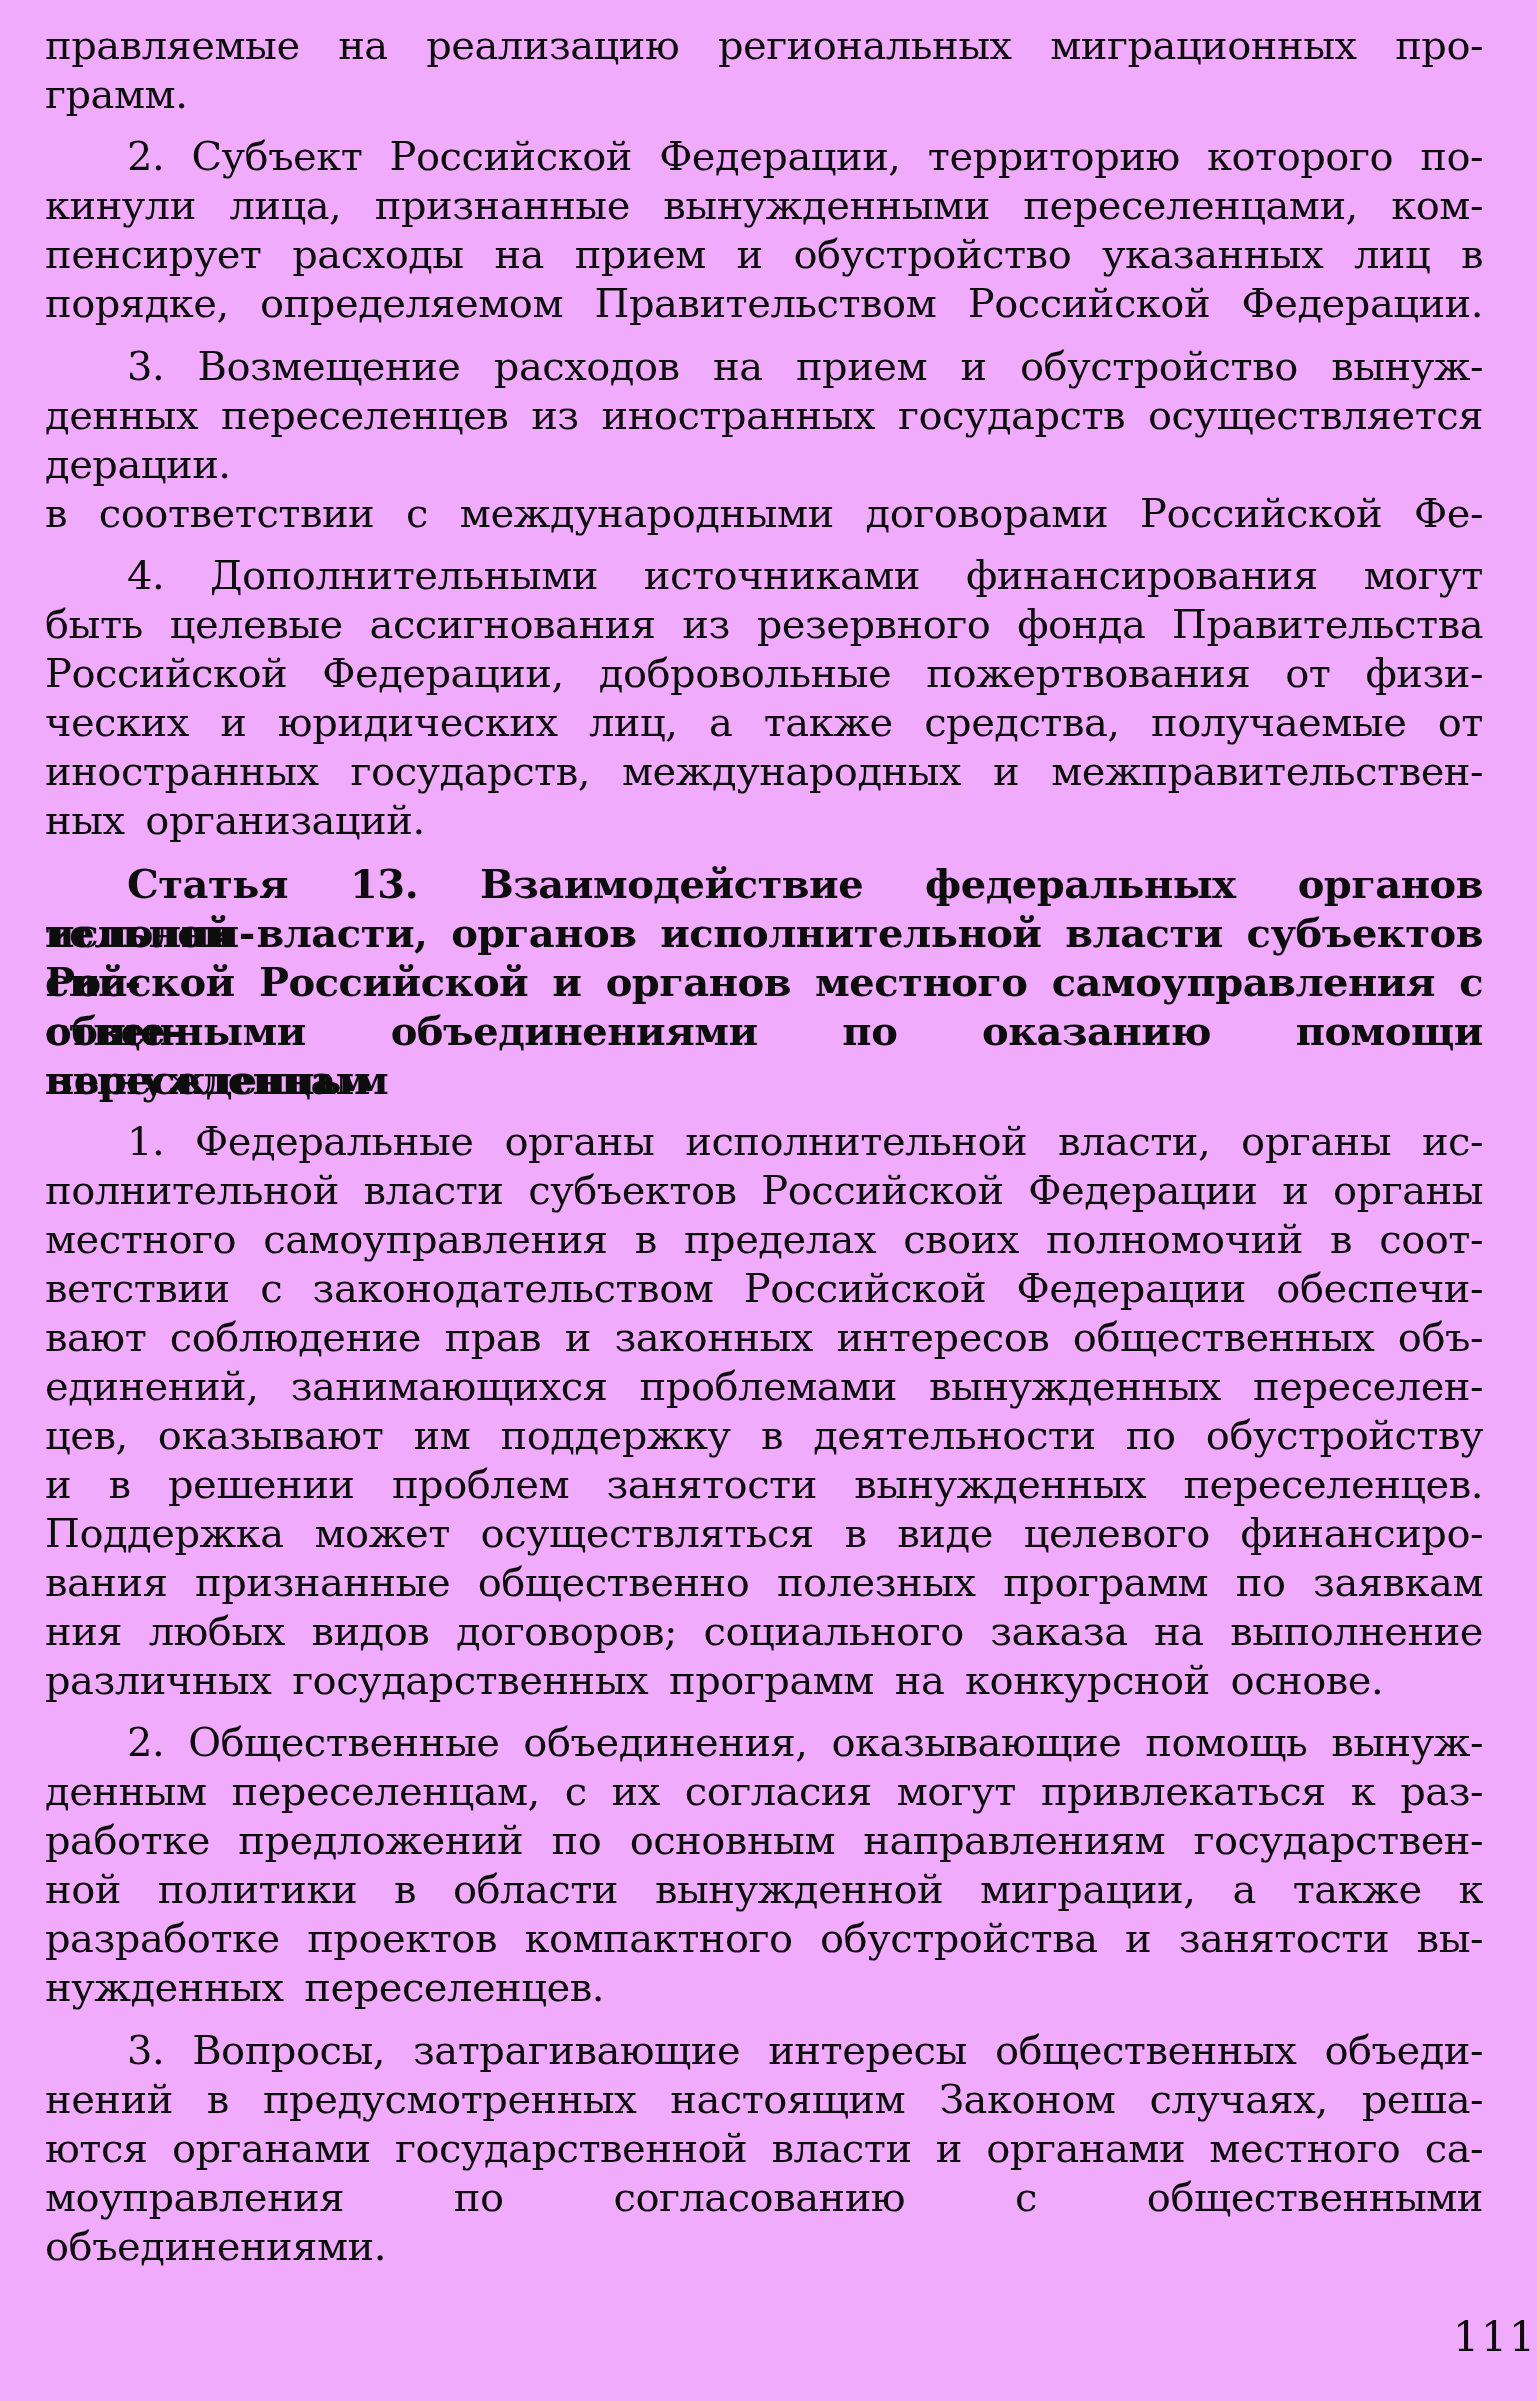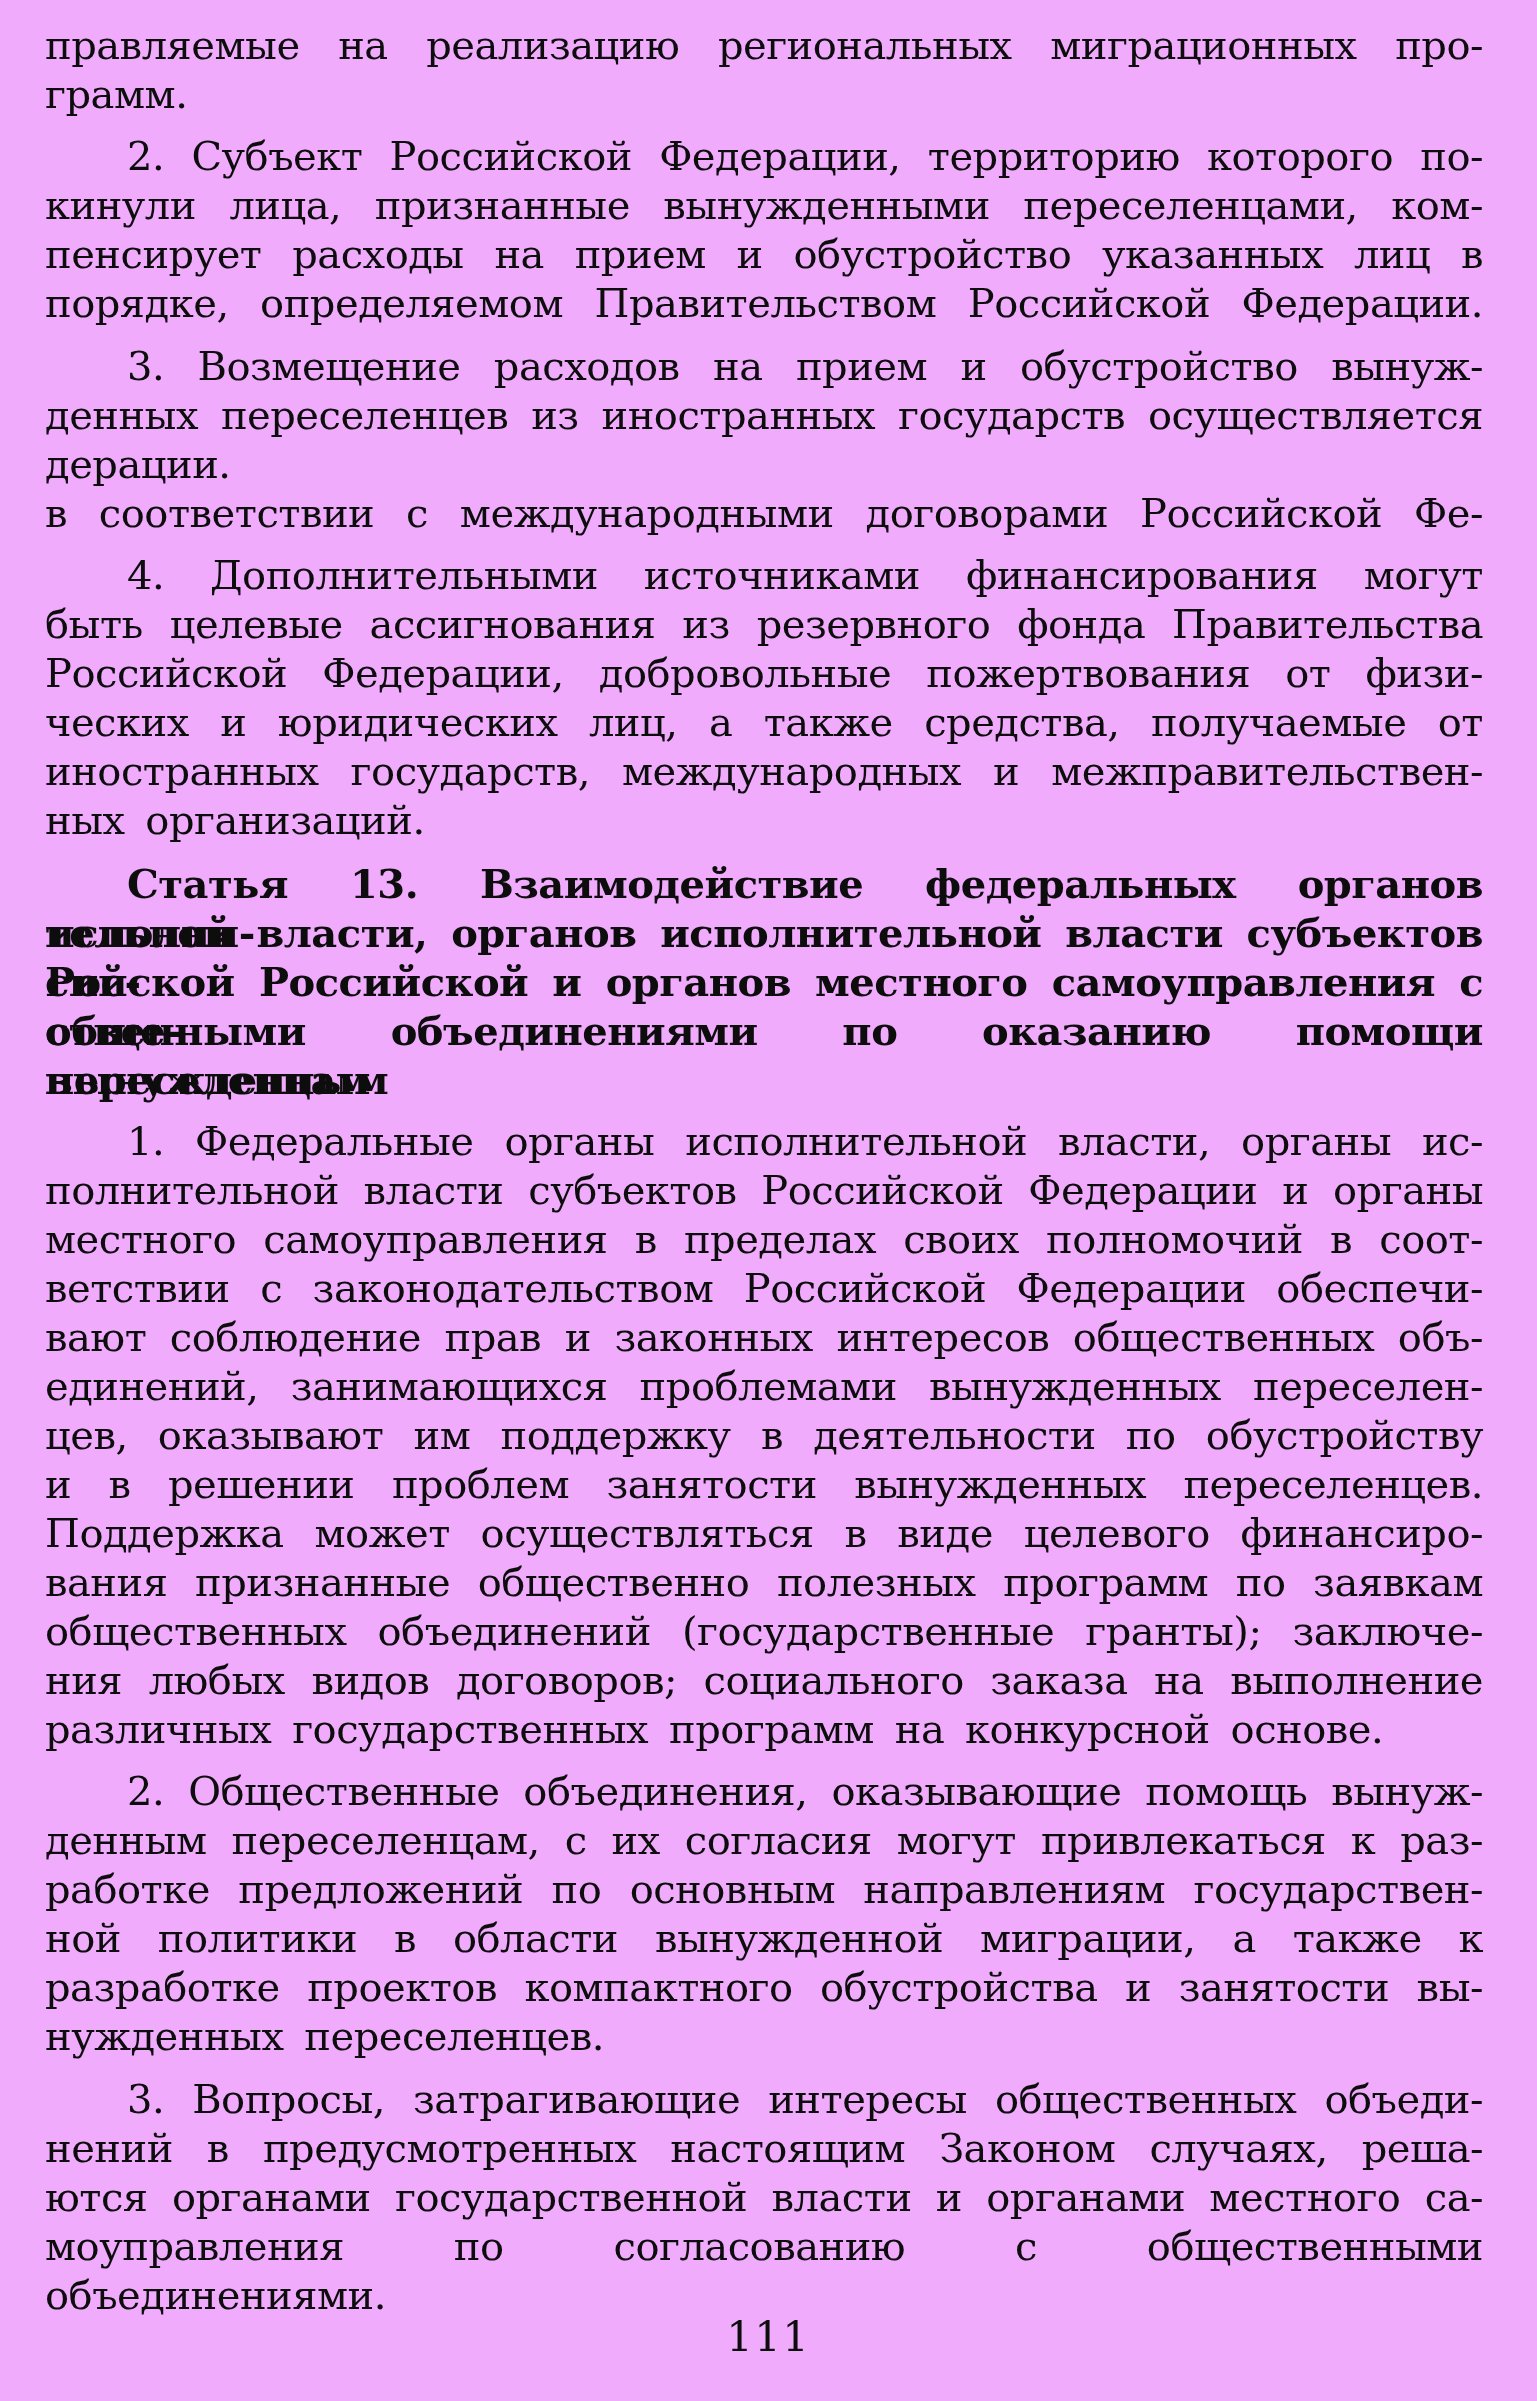--- a/index.html
+++ b/index.html
@@ -43,21 +43,21 @@
     margin-top: 13.4px;
   }
   .line.bold {
     font-weight: bold;
   }
   .page-number {
     position: absolute;
     top: 2313px;
     left: 0;
     width: 100%;
-    text-align: center;
+    text-align: right;
     font-size: 41px;
     letter-spacing: 1.9px;
     color: #0d0d0d;
   }
 </style>
 </head>
 <body>
 
 <div class="page">
   <div class="text-block">
@@ -85,21 +85,20 @@
       <div class="line just indent para">1. Федеральные органы исполнительной власти, органы ис-</div>
       <div class="line just">полнительной власти субъектов Российской Федерации и органы</div>
       <div class="line just">местного самоуправления в пределах своих полномочий в соот-</div>
       <div class="line just">ветствии с законодательством Российской Федерации обеспечи-</div>
       <div class="line just">вают соблюдение прав и законных интересов общественных объ-</div>
       <div class="line just">единений, занимающихся проблемами вынужденных переселен-</div>
       <div class="line just">цев, оказывают им поддержку в деятельности по обустройству</div>
       <div class="line just">и в решении проблем занятости вынужденных переселенцев.</div>
       <div class="line just">Поддержка может осуществляться в виде целевого финансиро-</div>
       <div class="line just">вания признанные общественно полезных программ по заявкам</div>
-      <div class="line just">общественных объединений (государственные гранты); заключе-</div>
       <div class="line just">ния любых видов договоров; социального заказа на выполнение</div>
       <div class="line">различных государственных программ на конкурсной основе.</div>
       <div class="line just indent para">2. Общественные объединения, оказывающие помощь вынуж-</div>
       <div class="line just">денным переселенцам, с их согласия могут привлекаться к раз-</div>
       <div class="line just">работке предложений по основным направлениям государствен-</div>
       <div class="line just">ной политики в области вынужденной миграции, а также к</div>
       <div class="line just">разработке проектов компактного обустройства и занятости вы-</div>
       <div class="line">нужденных переселенцев.</div>
       <div class="line just indent para">3. Вопросы, затрагивающие интересы общественных объеди-</div>
       <div class="line just">нений в предусмотренных настоящим Законом случаях, реша-</div>

